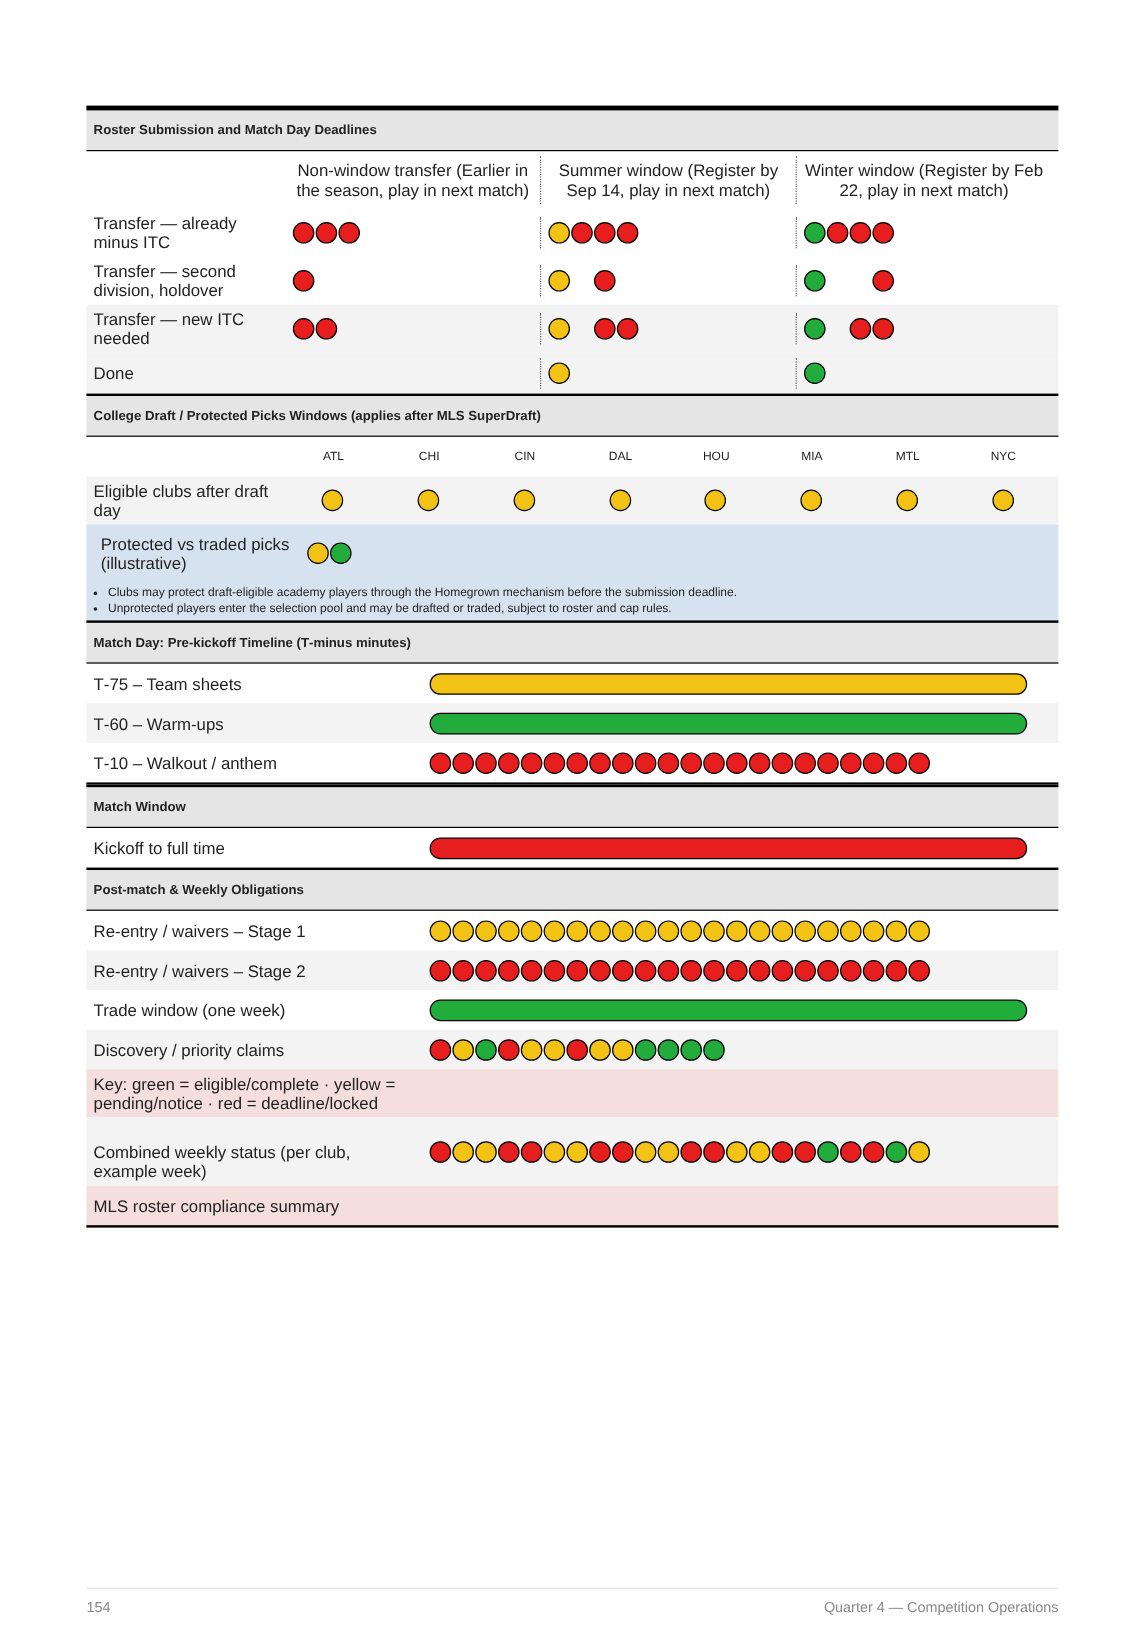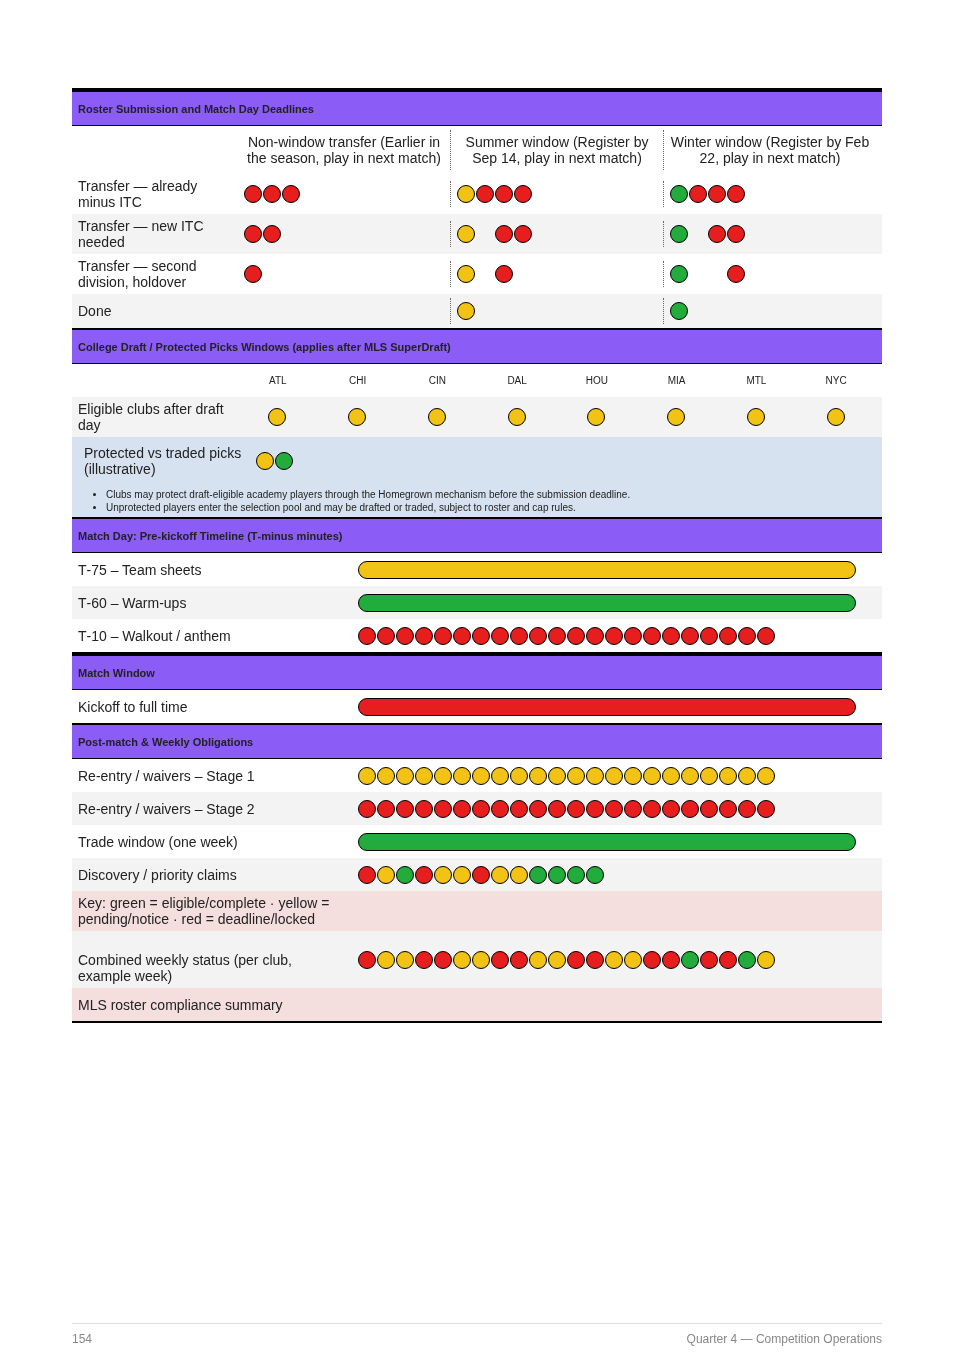--- a/index.html
+++ b/index.html
@@ -2,36 +2,36 @@
 <html><head>
 <meta charset="utf-8">
 <style>
   html,body{margin:0;padding:0;background:#fff;font-family:Arial,Helvetica,sans-serif;font-size:11px;color:#222;}
   .page{width:954px;min-height:1354px;margin:0 auto;padding:44px 72px 40px 72px;box-sizing:border-box;position:relative;}
   .tbl{width:100%;border-top:2.5px solid #000;}
   .row{display:flex;align-items:stretch;min-height:33px;border-bottom:0px solid #ddd;}
   .row>div{display:flex;align-items:center;padding:4px 6px 4px 6px;box-sizing:border-box;}
   .c1{width:160px;flex:0 0 160px;}
   .c2{flex:1;}
-  .header{background:#8b5cf6;font-weight:bold;border-top:2px solid #000;border-bottom:1px solid #000;font-size:11px;}
+  .header{background:#e5e5e5;font-weight:bold;border-top:2px solid #000;border-bottom:1px solid #000;font-size:11px;}
   .alt{background:#f3f3f3;}
   .blue{background:#d7e2f0;}
   .pink{background:#f5dede;}
   .last{border-bottom:2.5px solid #000;}
   .circ{display:inline-block;width:18px;height:18px;border-radius:50%;border:1.4px solid #000;vertical-align:middle;box-sizing:border-box;margin-right:1px;}
   .r{background:#e71e1e;}
   .y{background:#f2c314;}
   .g{background:#22ac3b;}
   .pill{display:inline-block;height:18px;border-radius:10px;border:1.4px solid #000;box-sizing:border-box;vertical-align:middle;}
   .triCol{display:flex;flex:1;}
   .triCol>div{flex:1;display:flex;align-items:center;justify-content:flex-start;border-left:1px dotted #666;padding:4px 6px;}
   .triCol>div:first-child{border-left:none;}
   .triHead{font-size:10px;text-align:center;justify-content:center;font-weight:normal;}
   ul.bullets{margin:2px 0 2px 18px;padding:0;}
-  ul.bullets li{font-size:10px;margin:2px 16px;}
+  ul.bullets li{font-size:10px;margin:2px 0;}
   .eightcol{display:flex;flex:1;}
   .eightcol>div{flex:1;display:flex;align-items:center;justify-content:center;font-size:10px;}
   .footer{margin-top:300px;display:flex;justify-content:center;align-items:center;gap:10px;font-size:12px;color:#888;border-top:1px solid #e0e0e0;padding-top:8px;}
   .footerline{height:1px;flex:1;}
   .cgroup{white-space:nowrap;}
   .small{font-size:14px;}
   .tiny{font-size:9px;}
   .grid2{display:flex;flex:1;}
   .grid2>div{flex:1;display:flex;align-items:center;flex-wrap:wrap;}
   .pad{height:44px;}
@@ -67,45 +67,45 @@
               <span class="cgroup"><span class="circ r"></span><span class="circ r"></span><span class="circ r"></span></span>
             </div>
             <div>
               <span class="cgroup"><span class="circ y"></span><span class="circ r"></span><span class="circ r"></span><span class="circ r"></span></span>
             </div>
             <div>
               <span class="cgroup"><span class="circ g"></span><span class="circ r"></span><span class="circ r"></span><span class="circ r"></span></span>
             </div>
           </div>
         </div>
+        <div class="row">
+          <div class="c1 small">Transfer — second division, holdover</div>
+          <div class="triCol">
+            <div>
+              <span class="cgroup"><span class="circ r"></span></span>
+            </div>
+            <div>
+              <span class="cgroup"><span class="circ y"></span><span style="display:inline-block;width:19px"></span><span class="circ r"></span></span>
+            </div>
+            <div>
+              <span class="cgroup"><span class="circ g"></span><span style="display:inline-block;width:19px"></span><span style="display:inline-block;width:19px"></span><span class="circ r"></span></span>
+            </div>
+          </div>
+        </div>
         <div class="row alt">
           <div class="c1 small">Transfer — new ITC needed</div>
           <div class="triCol">
             <div>
               <span class="cgroup"><span class="circ r"></span><span class="circ r"></span></span>
             </div>
             <div>
               <span class="cgroup"><span class="circ y"></span><span style="display:inline-block;width:19px"></span><span class="circ r"></span><span class="circ r"></span></span>
             </div>
             <div>
               <span class="cgroup"><span class="circ g"></span><span style="display:inline-block;width:19px"></span><span class="circ r"></span><span class="circ r"></span></span>
-            </div>
-          </div>
-        </div>
-        <div class="row">
-          <div class="c1 small">Transfer — second division, holdover</div>
-          <div class="triCol">
-            <div>
-              <span class="cgroup"><span class="circ r"></span></span>
-            </div>
-            <div>
-              <span class="cgroup"><span class="circ y"></span><span style="display:inline-block;width:19px"></span><span class="circ r"></span></span>
-            </div>
-            <div>
-              <span class="cgroup"><span class="circ g"></span><span style="display:inline-block;width:19px"></span><span style="display:inline-block;width:19px"></span><span class="circ r"></span></span>
             </div>
           </div>
         </div>
         <div class="row alt">
           <div class="c1 small">Done</div>
           <div class="triCol">
             <div>
               <span class="cgroup"></span>
             </div>
             <div>

